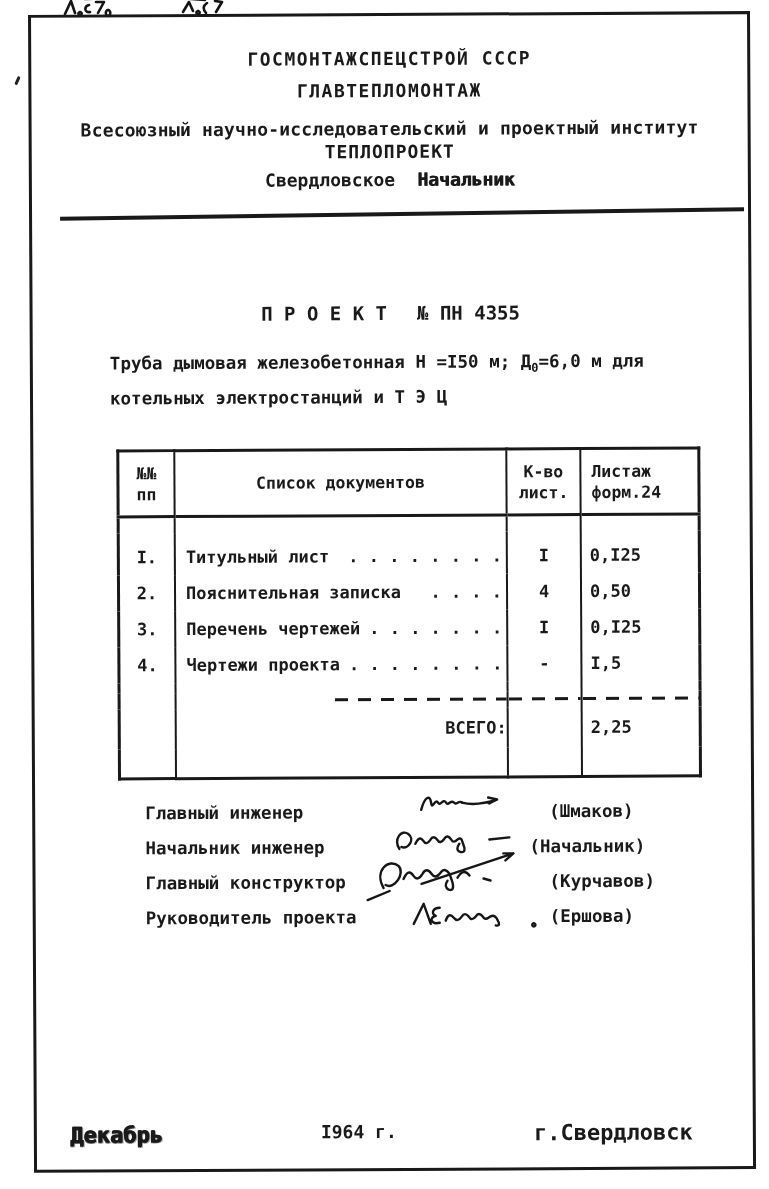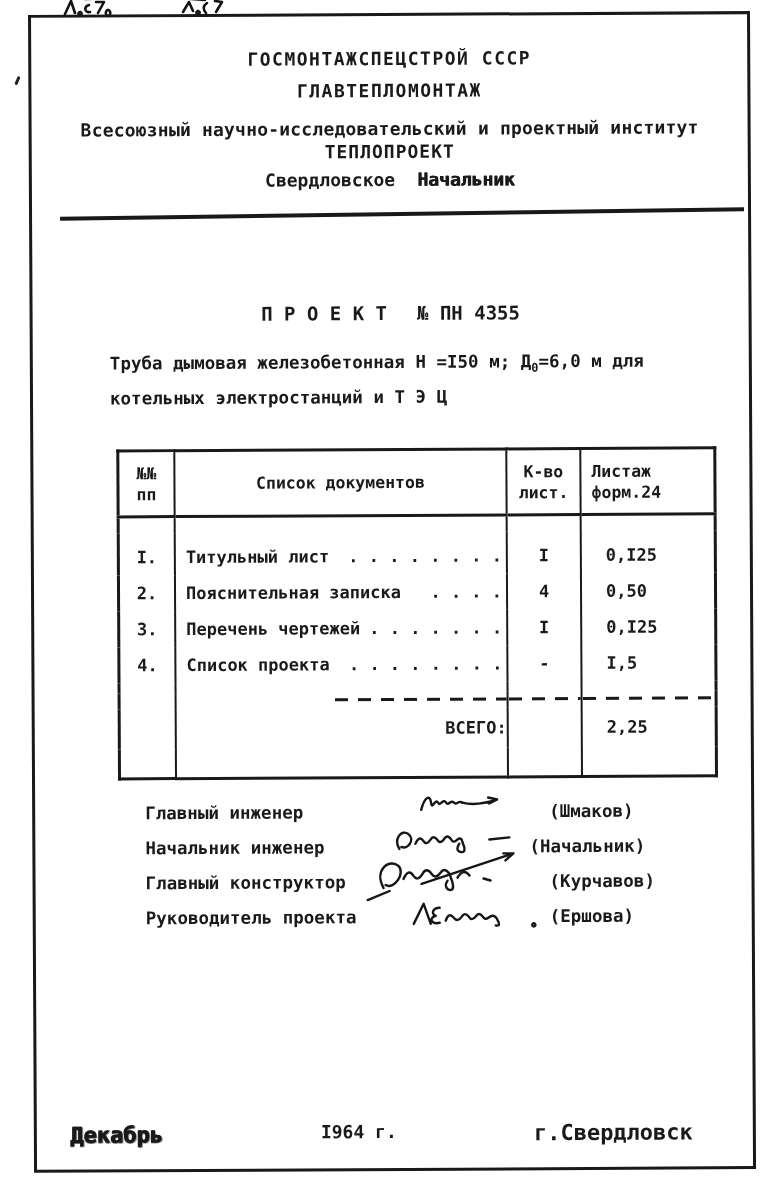--- a/index.html
+++ b/index.html
@@ -52,21 +52,21 @@
   .c3 { width:72px;  text-align:center; }
   .c4 { width:108px; text-align:left; }
   th.c4 div { text-align:left; padding-left:10px; }
   .hl { line-height:21px; font-size:16.5px; text-align:center; }
   thead tr { height:66px; }
   tr.sp  { height:16px; } tr.sp2 { height:10px; } tr.sp3 { height:30px; }
   tr.row { height:36px; }
   tr.row1 { height:42px; }
   tr.row1 td { padding-top:6px; }
   .rw { display:flex; justify-content:space-between; padding:0 4px 0 10px; }
-  td.c4 { padding-left:24px; }
+  td.c4 { padding-left:8px; }
   tr.dashr { height:16px; }
   .dash { height:3px; background:repeating-linear-gradient(90deg,#191919 0 13px,transparent 13px 23px); }
   .dash-part { width:52%; margin-left:48%; }
   tr.totalr { height:40px; }
   .total-cell { text-align:right; padding-right:44px; }
 
   
   .sig-row { position:absolute; left:110px; width:610px; height:35px; }
   .sr1 { top:786px; } .sr2 { top:821px; } .sr3 { top:856px; } .sr4 { top:891px; }
   .role { font-size:17.5px; }
@@ -178,21 +178,21 @@
             </div>
         </td>
         <td class="c3">I</td>
         <td class="c4">0,I25</td>
       </tr>
 
       <tr class="row">
         <td class="c1">4.</td>
         <td class="c2">
           <div class="rw">
-              <span>Список проекта</span>
+              <span>Чертежи проекта</span>
               <span class="dots">. . . . . . . .</span>
             </div>
         </td>
         <td class="c3">-</td>
         <td class="c4">I,5</td>
       </tr>
 
       <tr class="sp2">
           <td class="c1"></td>
           <td class="c2"></td>

